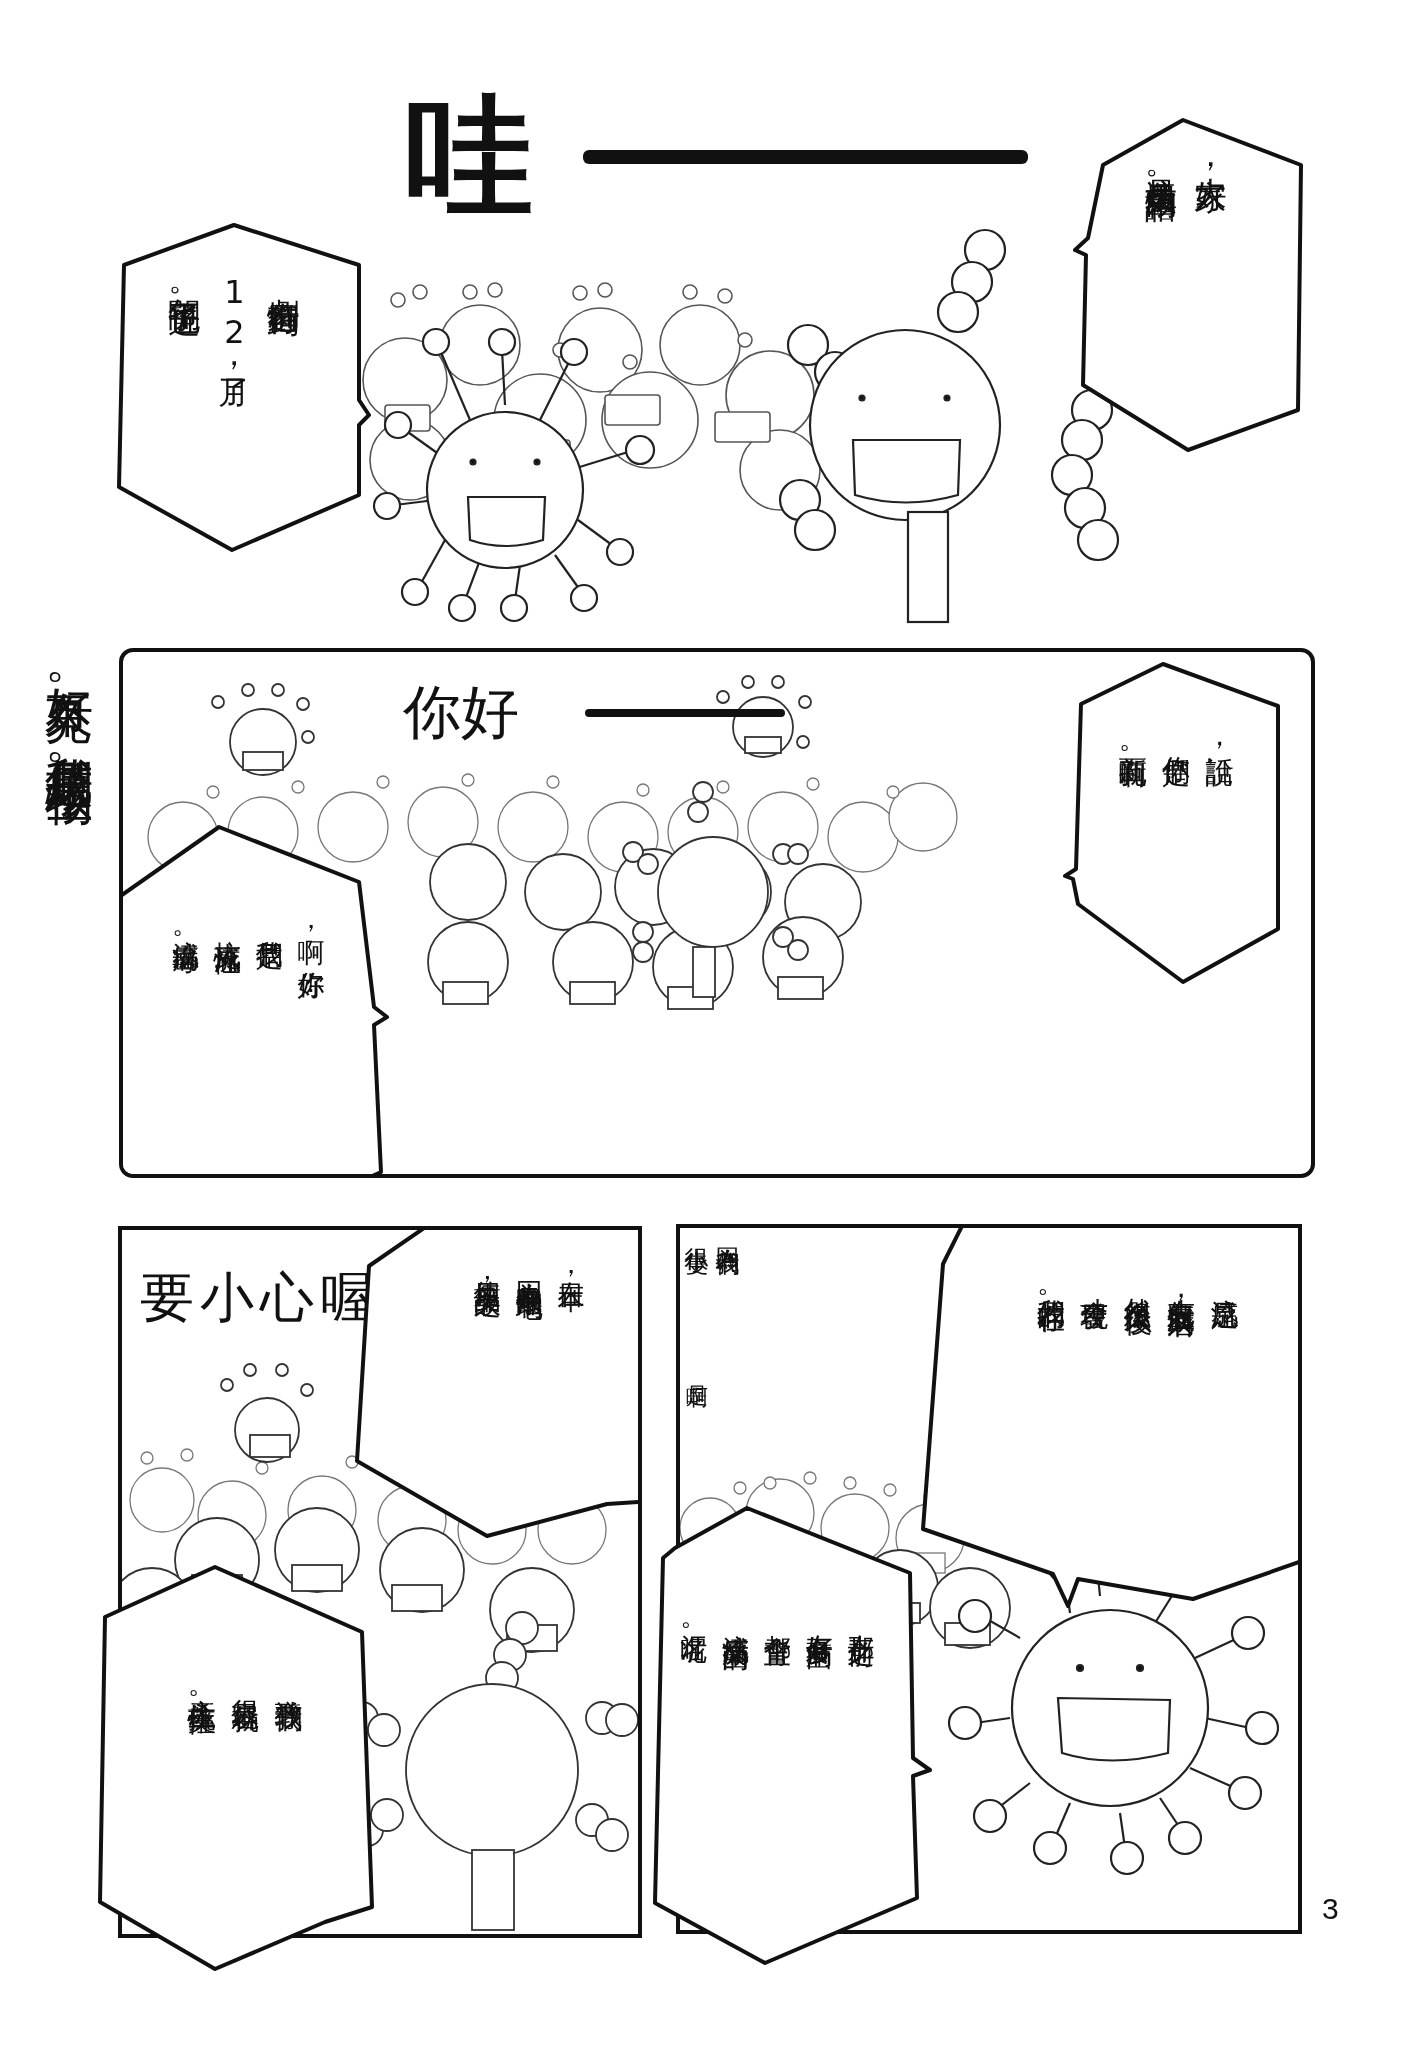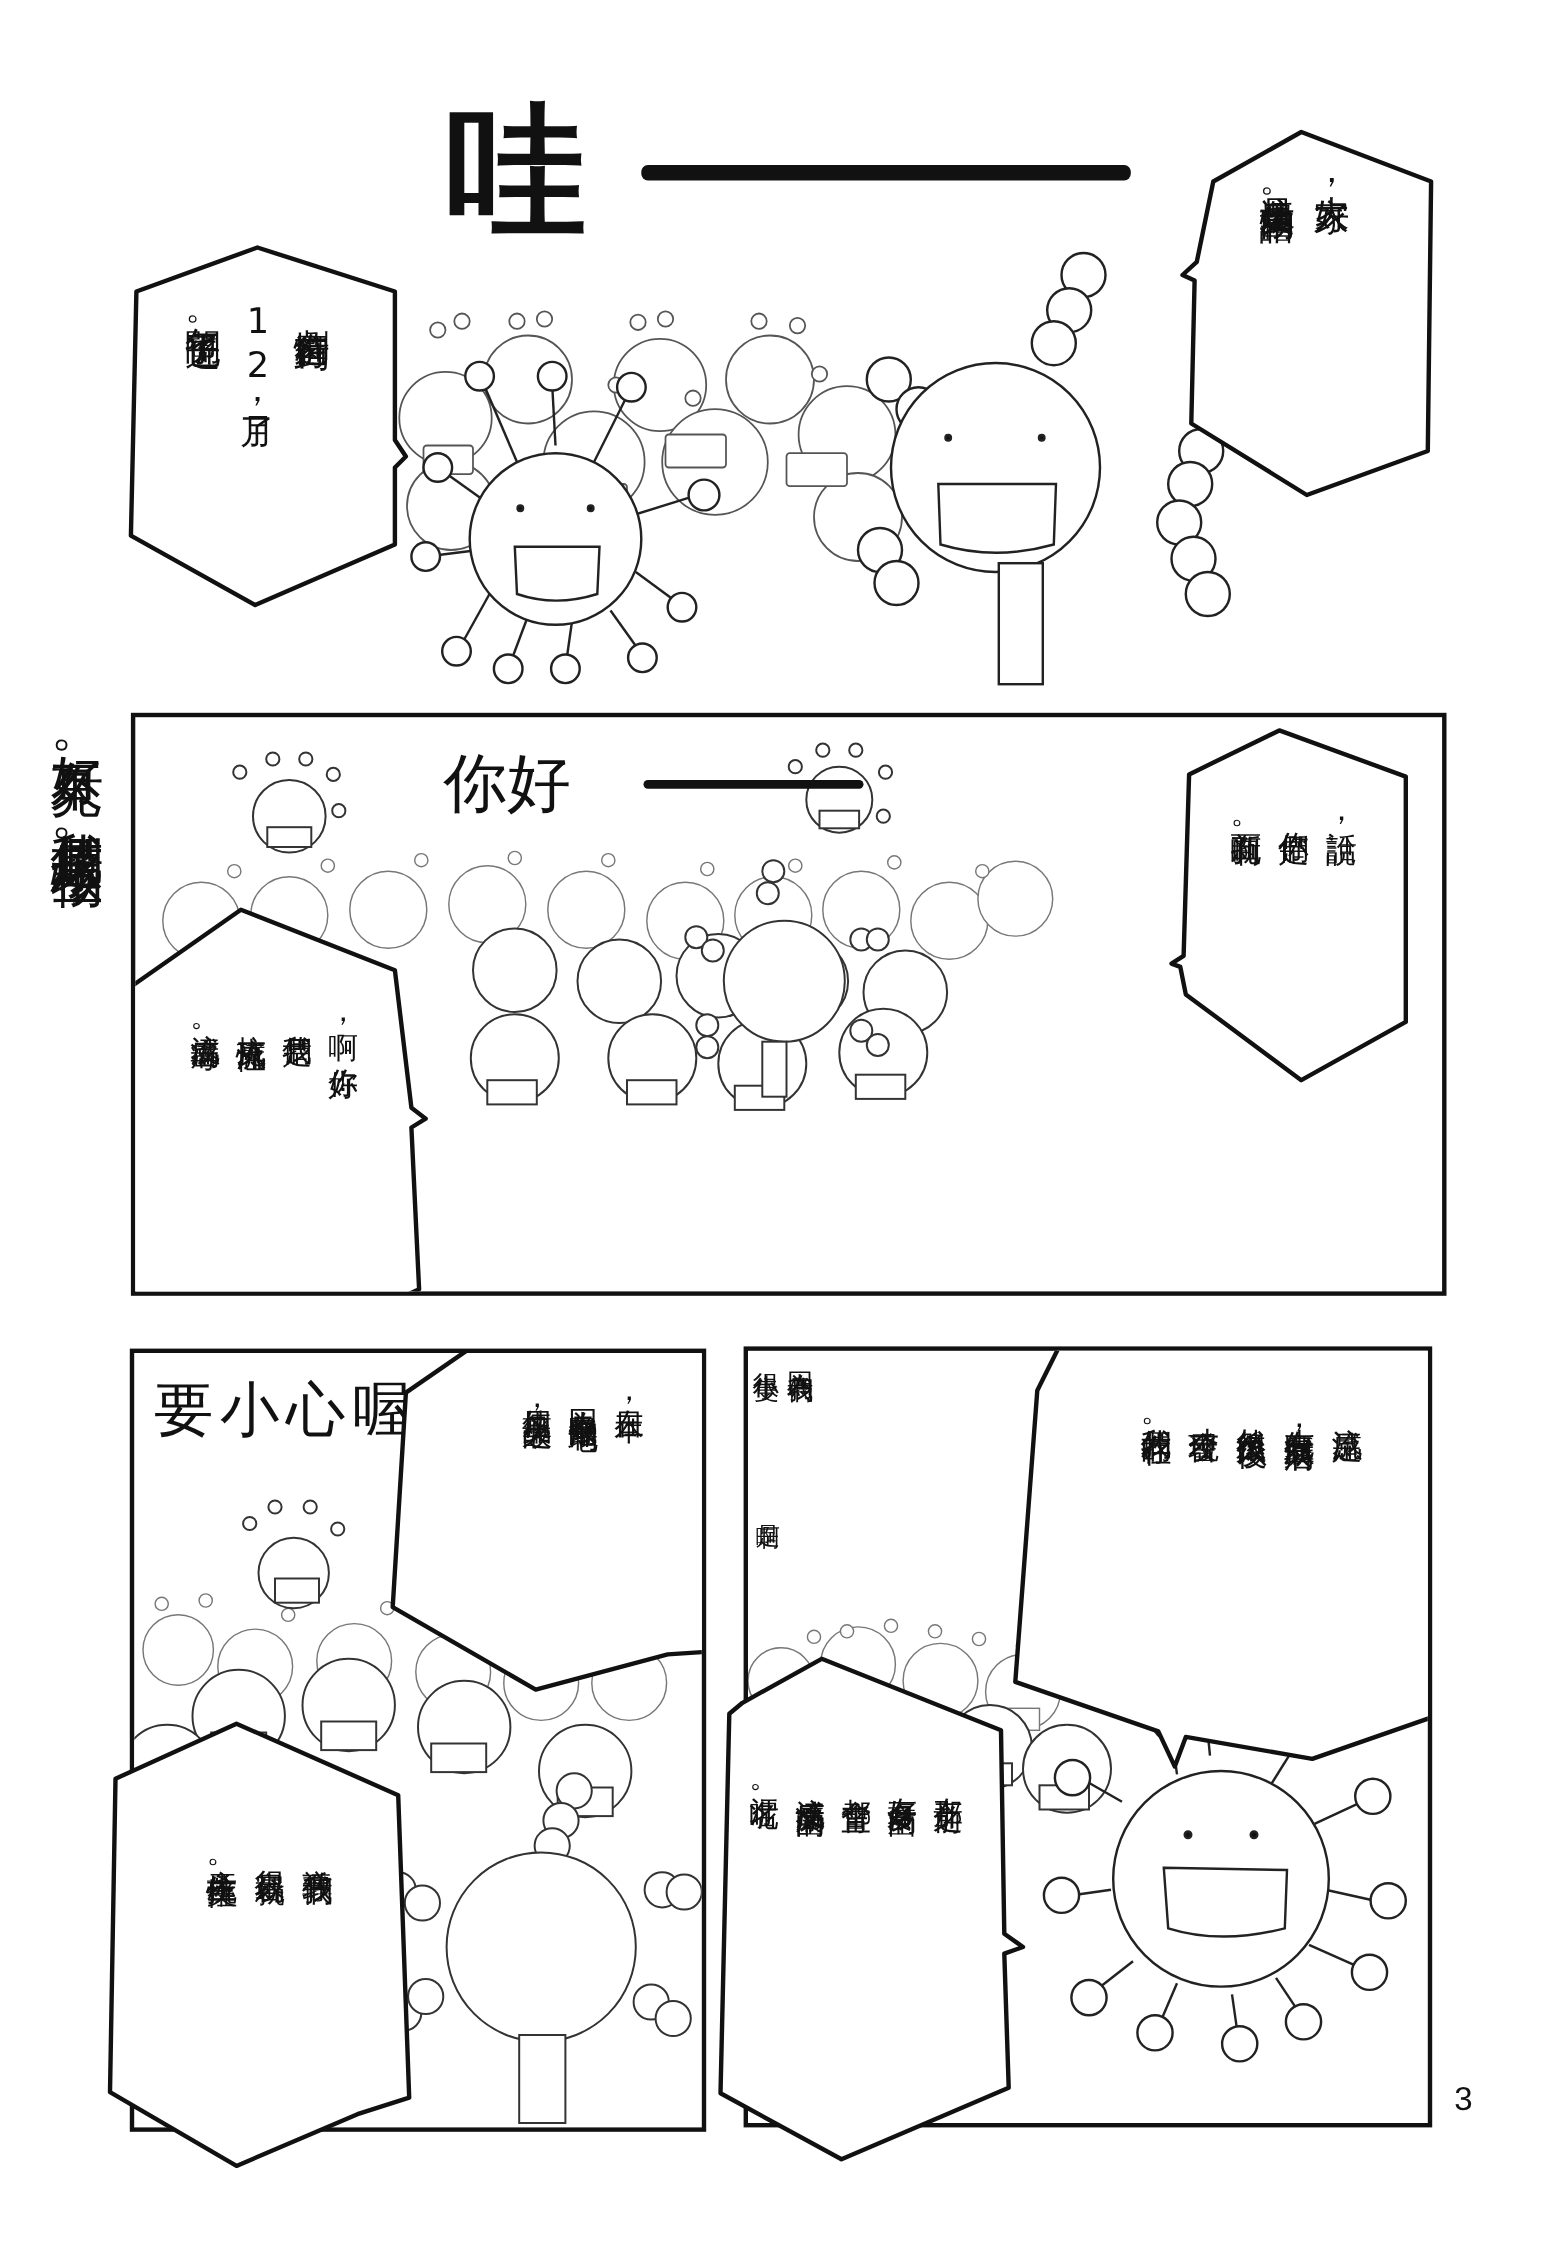--- a/index.html
+++ b/index.html
@@ -126,21 +126,21 @@
     </svg>
     <div class="vtext" style="right:66px;top:32px;font-size:32px;height:280px;">
       <span>大家好，</span><br>
       <span>這是農大菌物語。</span>
     </div>
   </div>
 </div>
 
 <div class="vtext abs" style="left:46px;top:650px;font-size:48px;line-height:1;letter-spacing:4px;height:760px;">好久不見。我們是原核生物。</div>
 
-<div class="panel" style="left:119px;top:648px;width:1196px;height:530px;">
+<div class="panel" style="left:119px;top:648px;width:1196px;height:530px;border-radius:14px;">
   <svg class="art" width="1196" height="530" viewBox="0 0 1196 530">
     <g fill="#fff" stroke="#333" stroke-width="1.8">
       <g stroke="#777" stroke-width="1.3">
         <circle cx="60" cy="185" r="35"></circle>
           <circle cx="140" cy="180" r="35"></circle>
           <circle cx="230" cy="175" r="35"></circle>
         <circle cx="320" cy="170" r="35"></circle>
           <circle cx="410" cy="175" r="35"></circle>
           <circle cx="500" cy="185" r="35"></circle>
         <circle cx="580" cy="180" r="35"></circle>
@@ -275,21 +275,21 @@
         <circle cx="500" cy="490" r="16"></circle>
       <circle cx="245" cy="600" r="16"></circle>
         <circle cx="265" cy="585" r="16"></circle>
         <circle cx="470" cy="590" r="16"></circle>
         <circle cx="490" cy="605" r="16"></circle>
       <circle cx="370" cy="540" r="86"></circle>
       <rect x="350" y="620" width="42" height="80"></rect>
     </g>
   </svg>
 
-  <div class="sfx" style="left:18px;top:16px;font-size:54px;letter-spacing:6px;">要小心喔</div>
+  <div class="sfx" style="left:18px;top:32px;font-size:54px;letter-spacing:6px;">要小心喔</div>
 
   <div class="bubble" style="left:235px;top:-4px;width:295px;height:310px;">
     <svg viewBox="0 0 295 310" preserveAspectRatio="none">
       <path d="M70 0 L295 0 L295 275 L250 278 L130 310 L0 235 L12 40 Z" fill="#fff" stroke="#111" stroke-width="4" stroke-linejoin="round"></path>
     </svg>
     <div class="vtext" style="right:60px;top:34px;font-size:27px;height:260px;">
       <span>在日本，</span><br>
       <span>因為毫無限制地</span><br>
       <span>使用藥品之故，</span>
     </div>

